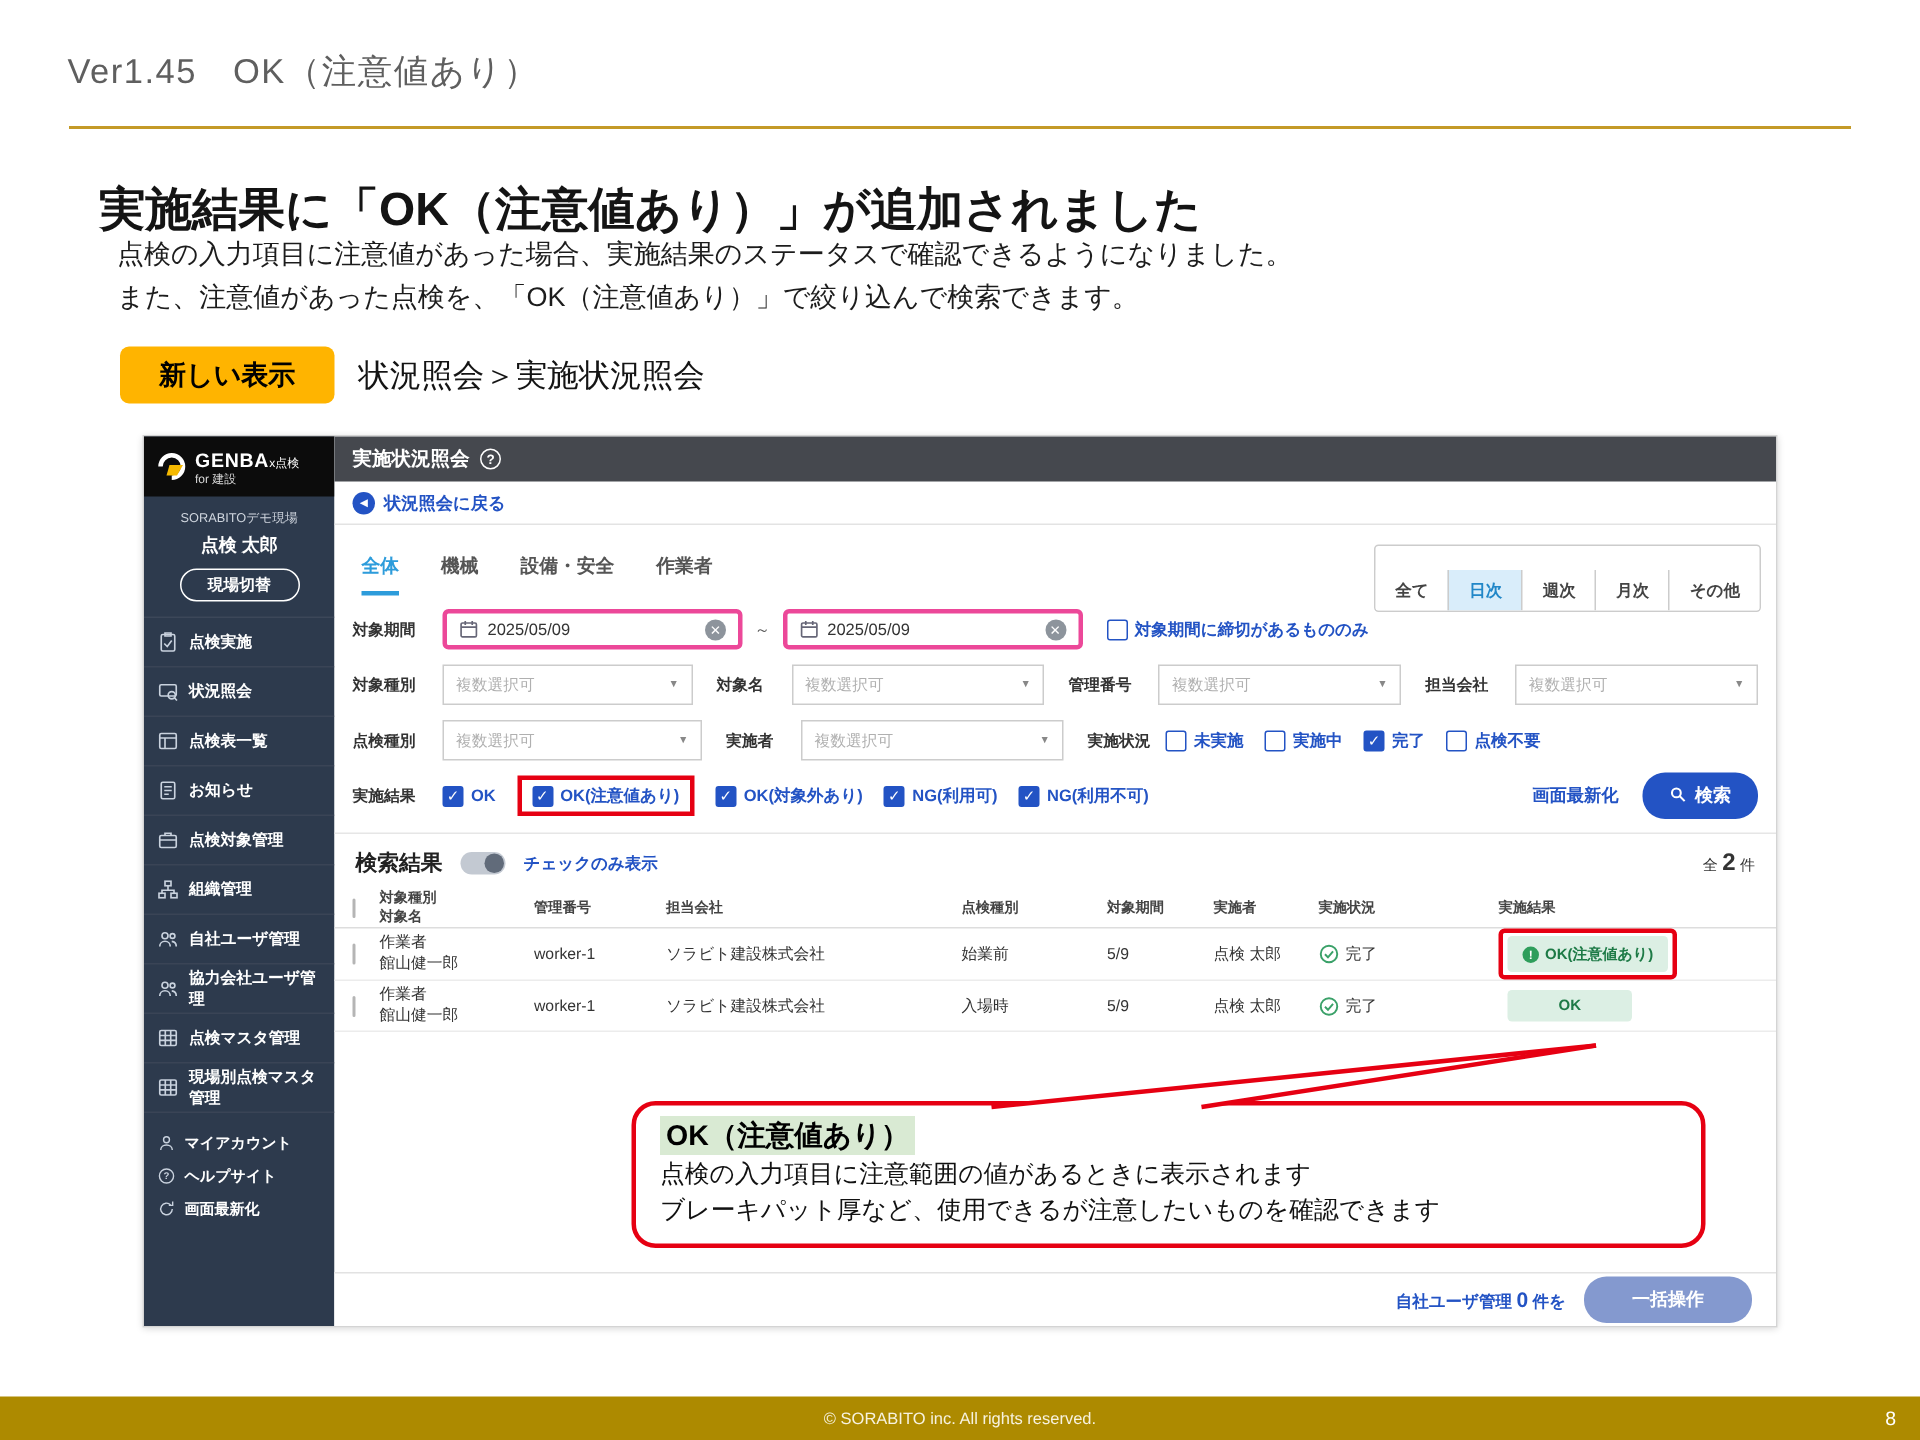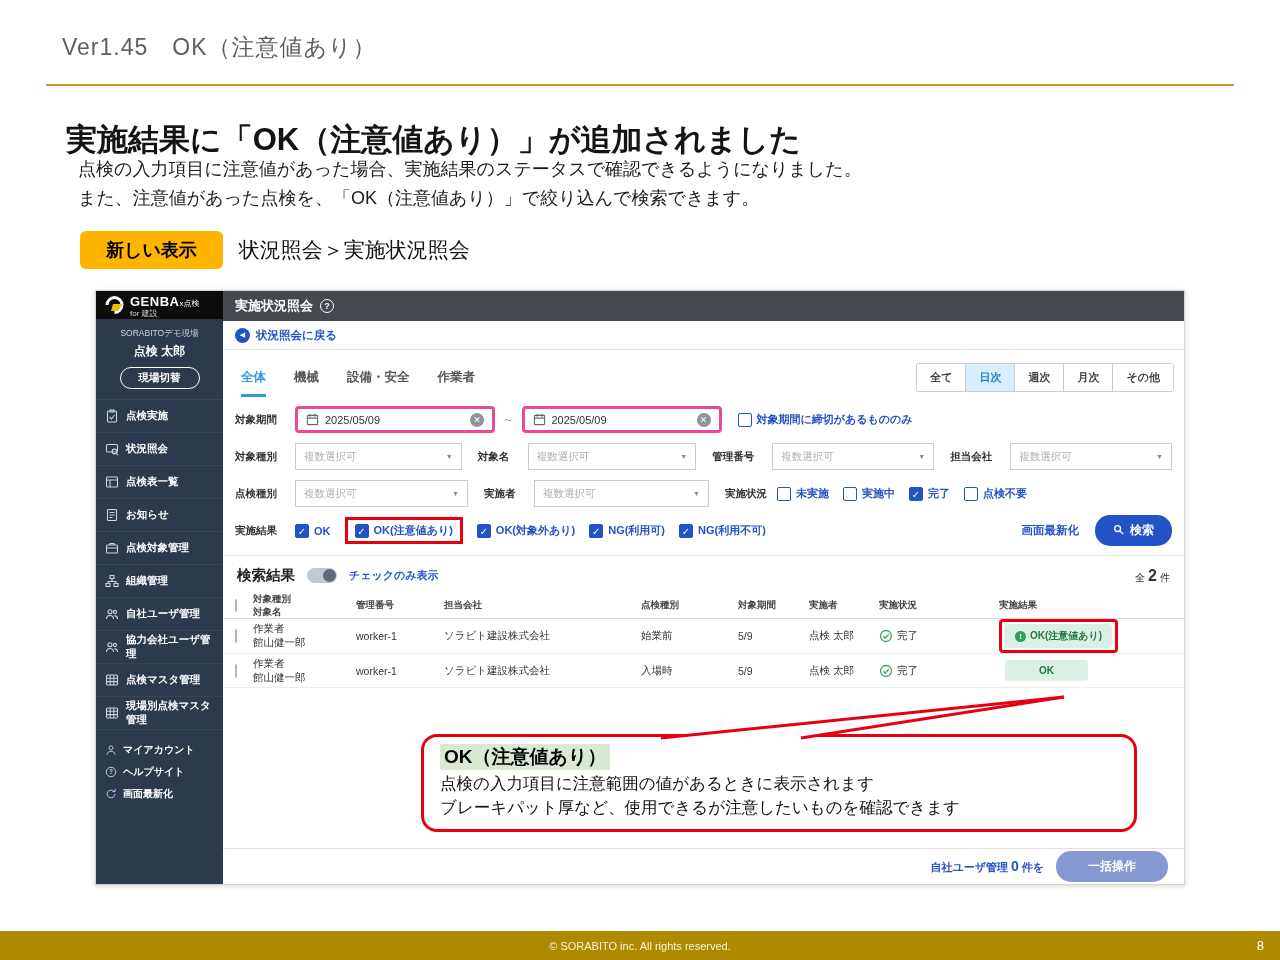--- a/index.html
+++ b/index.html
@@ -1,37 +1,37 @@
 <!DOCTYPE html>
 <html><head>
 <meta charset="utf-8">
 <style>
   * { margin:0; padding:0; box-sizing:border-box; }
   body { background:#e8e8e8; font-family:"Liberation Sans","DejaVu Sans",sans-serif; }
   .slide { position:relative; width:1280px; height:960px; background:#fff; overflow:hidden; margin:0 auto; }
 
   
-  .slide-header { position:absolute; left:62px; top:32px; font-size:23px; color:#5f5f5f; letter-spacing:1px; }
+  .slide-header { position:absolute; left:45px; top:32px; font-size:23px; color:#5f5f5f; letter-spacing:1px; }
   .gold-rule { position:absolute; left:46px; right:46px; top:84px; height:2px; background:#C49A28; }
   .slide-title { position:absolute; left:66px; top:100px; font-size:31px; font-weight:bold; color:#141414;margin-top:19px; }
   .slide-body { position:absolute; left:78px; font-size:18px; color:#1c1c1c; }
   .b1 { top:157px; } .b2 { top:186px; }
   .badge-row { position:absolute; left:80px; top:231px; display:flex; align-items:center; gap:16px; }
   .new-badge { background:#FFB400; color:#000; font-weight:bold; font-size:18px; padding:7px 26px; border-radius:6px; }
   .breadcrumb { font-size:21px; color:#141414; }
   .slide-footer { position:absolute; left:0; right:0; bottom:0; height:29px; background:#AD8A00; display:flex; align-items:center; justify-content:center; }
   .copyright { color:#f7f2df; font-size:11px; }
   .page-num { position:absolute; right:16px; color:#fff; font-size:13px; }
 
   
   .app { position:absolute; left:95px; top:290px; width:1090px; height:595px; background:#fff; border:1px solid #d4d4d4; box-shadow:0 1px 5px rgba(0,0,0,.18); }
 
   
   .sidebar { position:absolute; left:0; top:0; width:127px; height:100%; background:#2D3A4D; color:#fff; }
-  .logo { height:28px; background:#0c0c0c; display:flex; align-items:center; padding:0 7px; gap:5px; }
+  .logo { height:40px; background:#0c0c0c; display:flex; align-items:center; padding:0 7px; gap:5px; }
   .logo-icon { width:22px; height:22px; flex:none; }
   .logo-main { font-size:13px; font-weight:bold; letter-spacing:.5px; color:#fff; }
   .logo-x { font-size:8px; color:#fff; }
   .logo-for { font-size:8px; color:#d9d9d9; line-height:1.1; }
   .site-block { text-align:center; padding:9px 4px 10px; border-bottom:1px solid #3c4759; }
   .site-name { font-size:8.5px; color:#cfd5de; }
   .user-name { font-size:12px; font-weight:bold; margin-top:3px; }
   .switch-btn { margin-top:7px; display:inline-block; border:1px solid #fff; border-radius:12px; font-size:10.5px; font-weight:bold; padding:3px 18px; cursor:pointer; }
   .side-item { height:33px; display:flex; align-items:center; gap:7px; padding:0 9px; border-bottom:1px solid #3a4456; font-size:10.5px; font-weight:bold; cursor:pointer; }
   .micon { width:14px; height:14px; flex:none; }
@@ -44,21 +44,21 @@
   .main { position:absolute; left:127px; top:0; right:0; bottom:0; background:#fff; }
   .topbar { height:30px; background:#45484E; color:#fff; display:flex; align-items:center; padding:0 12px; gap:7px; font-size:13px; font-weight:bold; }
   .help-circle { width:14px; height:14px; border:1.5px solid #fff; border-radius:50%; font-size:9px; display:flex; align-items:center; justify-content:center; font-weight:bold; cursor:pointer; }
   .back-bar { height:29px; display:flex; align-items:center; gap:6px; padding:0 12px; border-bottom:1px solid #e3e3e3; cursor:pointer; }
   .back-circle { width:15px; height:15px; background:#2353C4; border-radius:50%; color:#fff; font-size:7px; display:flex; align-items:center; justify-content:center; }
   .back-text { color:#2353C4; font-size:11.5px; font-weight:bold; }
   .tabs-row { position:relative; height:47px; display:flex; align-items:flex-end; padding:0 18px; gap:28px; }
   .tab { font-size:12.5px; font-weight:bold; color:#555; padding-bottom:11px; cursor:pointer; }
   .tab.active { color:#2D9CDB; border-bottom:3px solid #2D9CDB; padding-bottom:8px; }
   .period-group { position:absolute; right:10px; top:13px; display:flex; border:1px solid #ccc; border-radius:3px; overflow:hidden; }
-  .period-btn { font-size:11px; font-weight:bold; color:#444; padding:6px 13px; border-left:1px solid #ccc; background:#fff; cursor:pointer; }
+  .period-btn { font-size:11px; font-weight:bold; color:#444; padding:6px 13px; border-left:1px solid #ccc; background:#fff; cursor:pointer;margin-top:16px; }
   .period-btn:first-child { border-left:none; }
   .period-btn.active { background:#D9EDFA; color:#2187C8; }
 
   .panel-header { display:flex; align-items:center; justify-content:space-between; padding:10px 14px 8px; border-bottom:1px solid #e6e6e6; }
   .panel-title { font-size:13.5px; font-weight:bold; color:#222; }
   .filters { padding:4px 12px 6px; }
   .frow { display:flex; align-items:center; height:37px; font-size:10.5px; }
   .flabel { color:#333; font-weight:bold; font-size:10.5px; flex:none; margin-right:8px; }
   .datebox { height:27px; border:3px solid #ec4899; border-radius:4px; display:flex; align-items:center; gap:6px; padding:0 8px; font-size:11px; color:#333; width:200px; background:#fff; cursor:pointer; }
   .cal { width:13px; height:13px; flex:none; }

